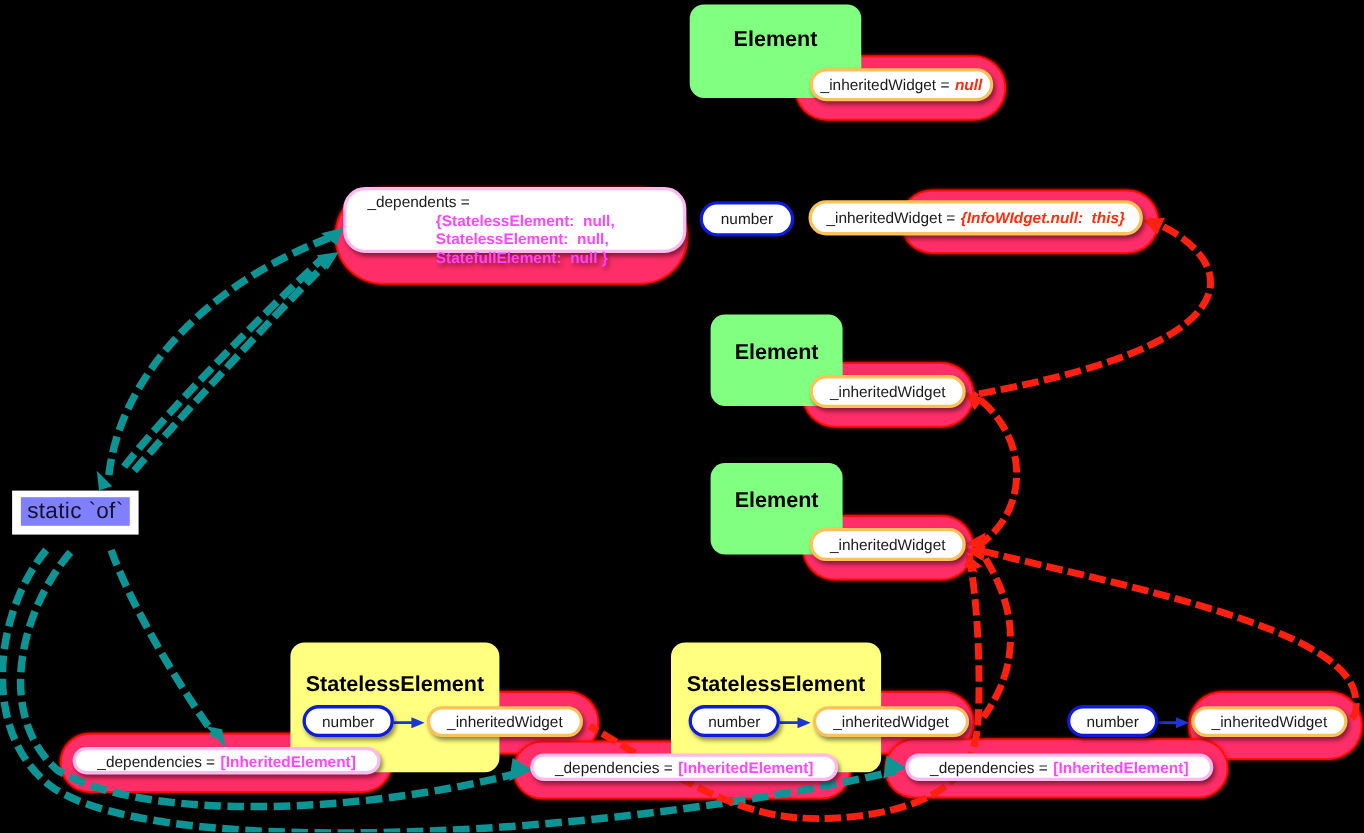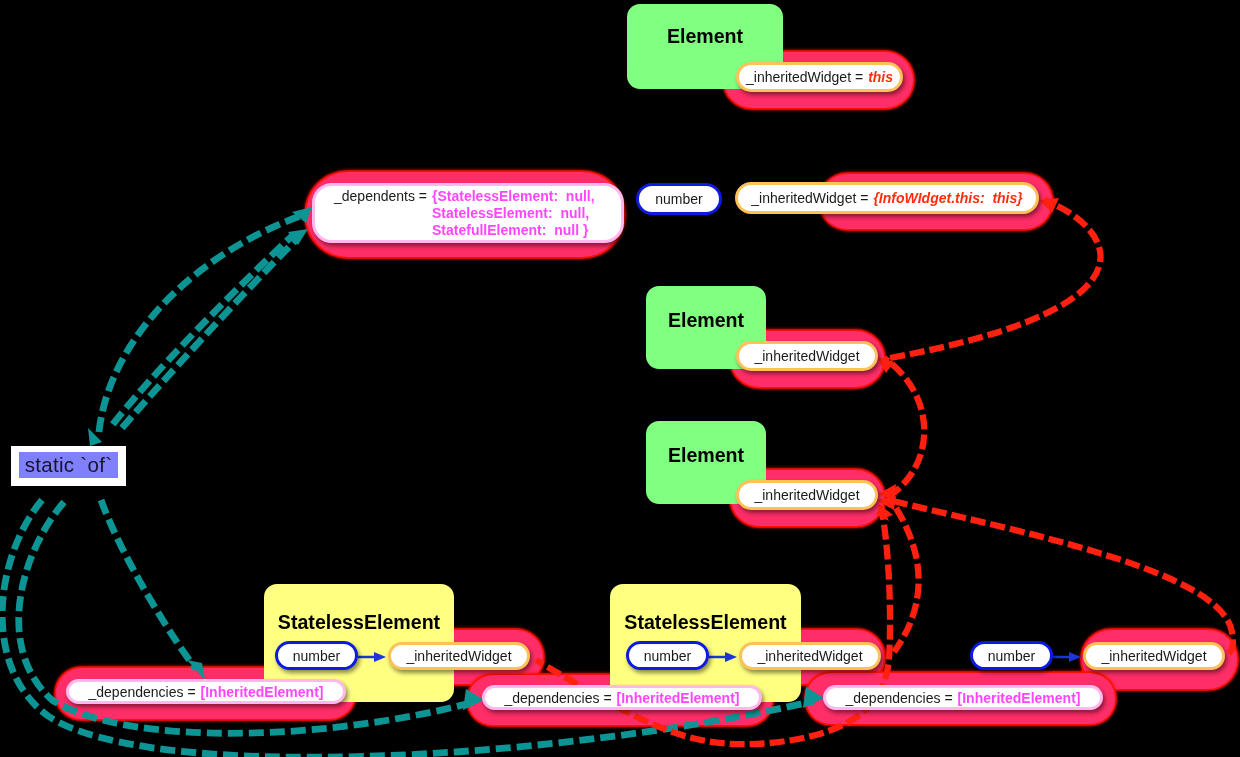--- a/index.html
+++ b/index.html
@@ -120,41 +120,41 @@
     <polygon points="17,5 29,10 17,15" fill="#1c35d8"></polygon>
   </svg>
   <svg class="inner" style="left:1052px;top:647px;width:30px;height:20px;" viewBox="0 0 30 20">
     <path d="M 1,10 H 20" stroke="#1c35d8" stroke-width="2.5" fill="none"></path>
     <polygon points="17,5 29,10 17,15" fill="#1c35d8"></polygon>
   </svg>
 
   <div class="pill orange" style="left:736px;top:62px;width:167px;height:30px;">
     <span>_inheritedWidget =</span>
       <span class="sp"></span>
-      <span class="redtx">this</span>
-  </div>
-
-  <div class="pill lpink" style="left:312px;top:183px;width:312px;height:60px;justify-content:flex-start;padding-left:19px;">
+      <span class="redtx">null</span>
+  </div>
+
+  <div class="pill lpink" style="left:312px;top:170px;width:312px;height:60px;justify-content:flex-start;padding-left:19px;flex-direction:column;">
     <span style="align-self:flex-start;padding-top:2px;">_dependents =</span>
       <span class="sp"></span>
     <span style="display:flex;flex-direction:column;line-height:16.8px;padding-top:1px;">
       <span class="magenta">{StatelessElement:  null,</span>
       <span class="magenta">StatelessElement:  null,</span>
       <span class="magenta">StatefullElement:  null }</span>
     </span>
   </div>
 
   <div class="pill blue" style="left:636px;top:183px;width:86px;height:32px;">
     <span>number</span>
   </div>
 
   <div class="pill orange" style="left:735px;top:182px;width:304px;height:32px;">
     <span>_inheritedWidget =</span>
       <span class="sp"></span>
-      <span class="redtx">{InfoWIdget.this:  this}</span>
+      <span class="redtx">{InfoWIdget.null:  this}</span>
   </div>
 
   <div class="pill orange" style="left:736px;top:341px;width:142px;height:30px;">
     <span>_inheritedWidget</span>
   </div>
 
   <div class="pill orange" style="left:736px;top:480px;width:142px;height:30px;">
     <span>_inheritedWidget</span>
   </div>
 

